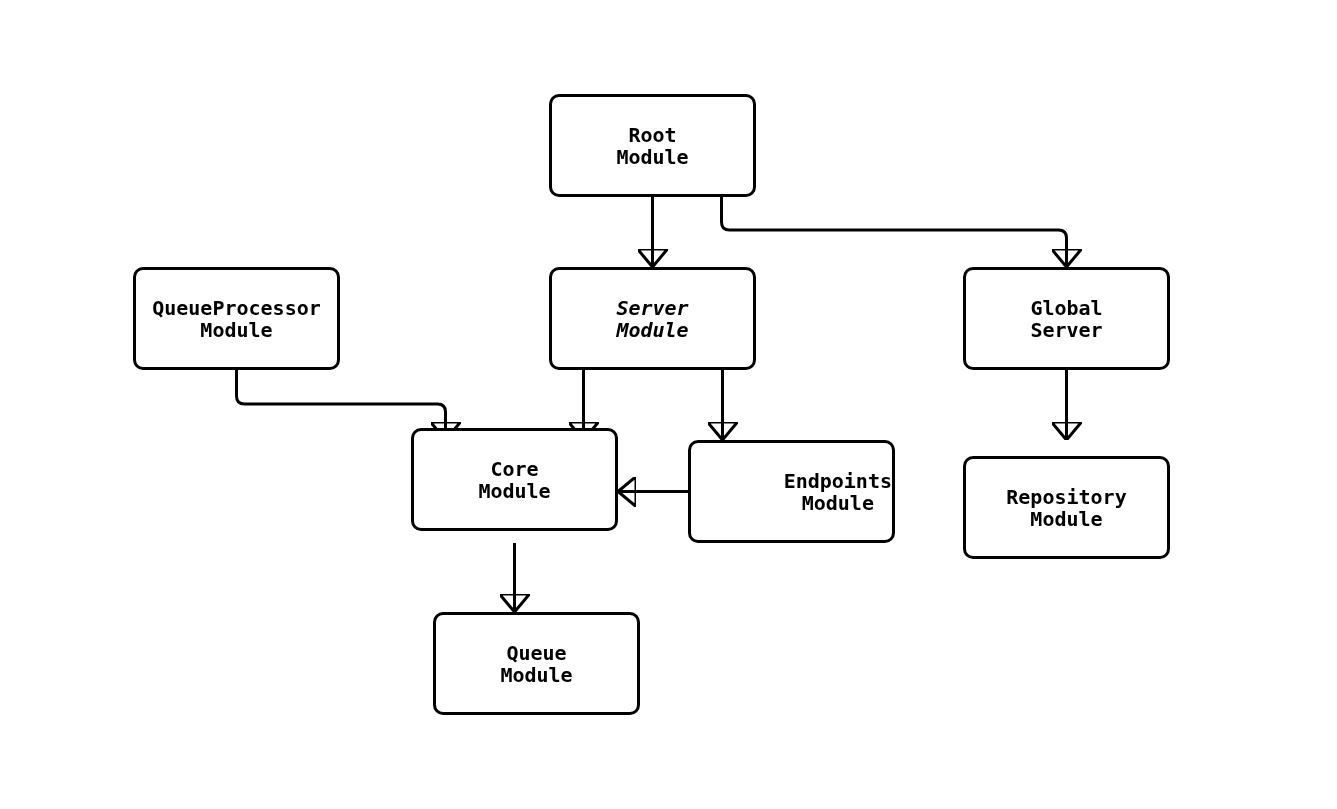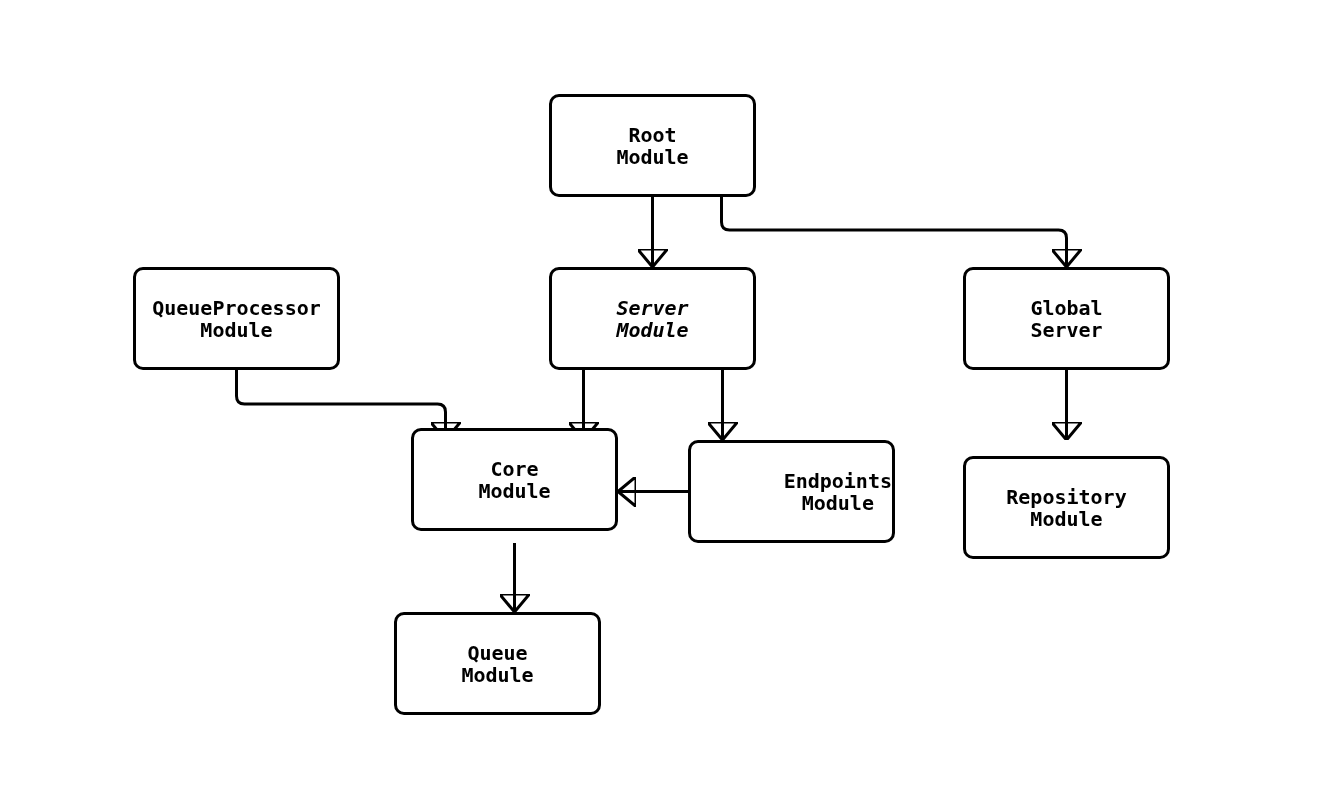--- a/index.html
+++ b/index.html
@@ -48,21 +48,21 @@
     white-space: pre-line;
   }
   
   .pos-root          { left: 549px;  top: 94px;  }
   .pos-queueprocessor{ left: 133px;  top: 267px; }
   .pos-server        { left: 549px;  top: 267px; font-style: italic; }
   .pos-global        { left: 963px;  top: 267px; }
   .pos-core          { left: 411px;  top: 428px; }
   .pos-endpoints     { left: 688px;  top: 440px; justify-content: flex-end; }
   .pos-repository    { left: 963px;  top: 440px; margin-top: 16px; }
-  .pos-queue         { left: 394px;  top: 612px; }
+  .pos-queue         { left: 433px;  top: 612px; }
 </style>
 </head>
 <body>
 
 <div class="canvas">
 
   <svg class="edges-layer" viewBox="0 0 1337 809" xmlns="http://www.w3.org/2000/svg">
     <defs>
       <marker id="arrowhead" viewBox="0 0 18 30" markerWidth="18" markerHeight="30" markerUnits="userSpaceOnUse" refX="18" refY="15" orient="auto">
         <path d="M0,0 L18,15 L0,30 Z" fill="#000000" stroke="none"></path>

